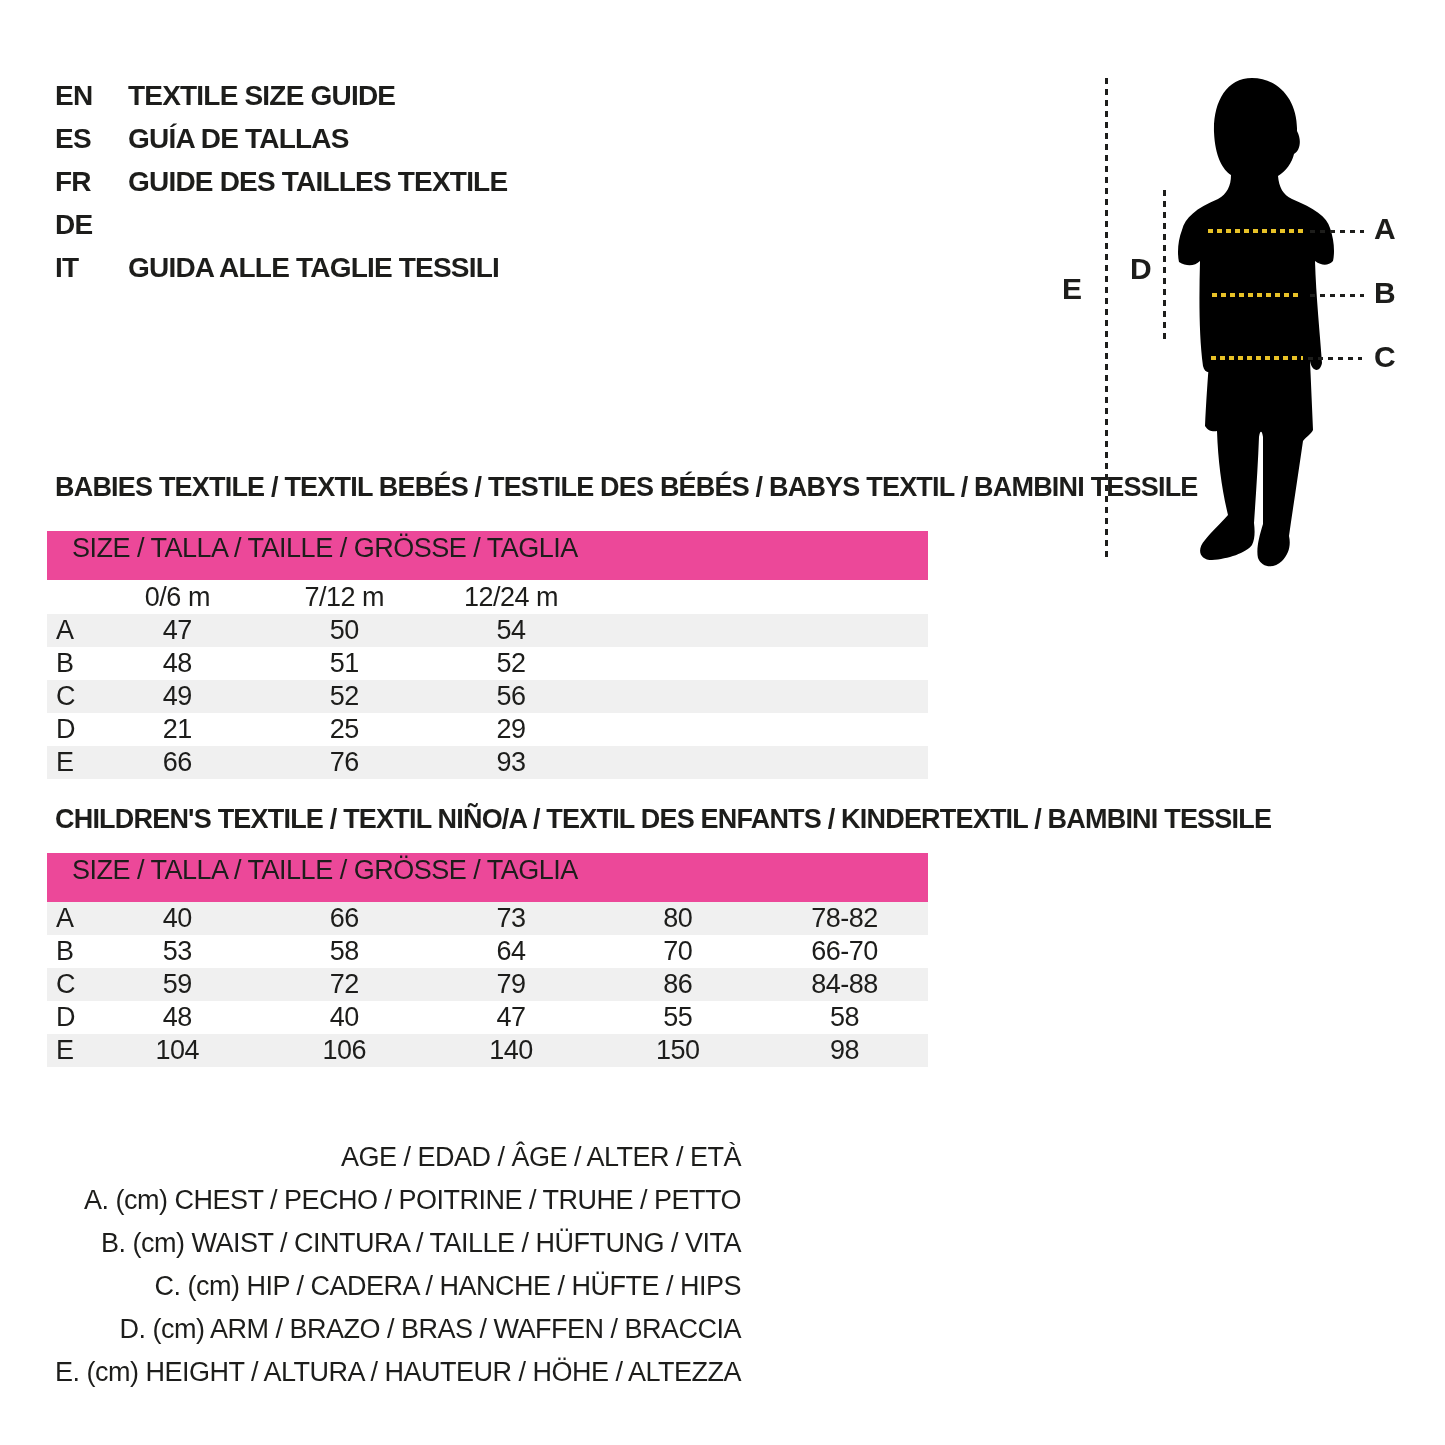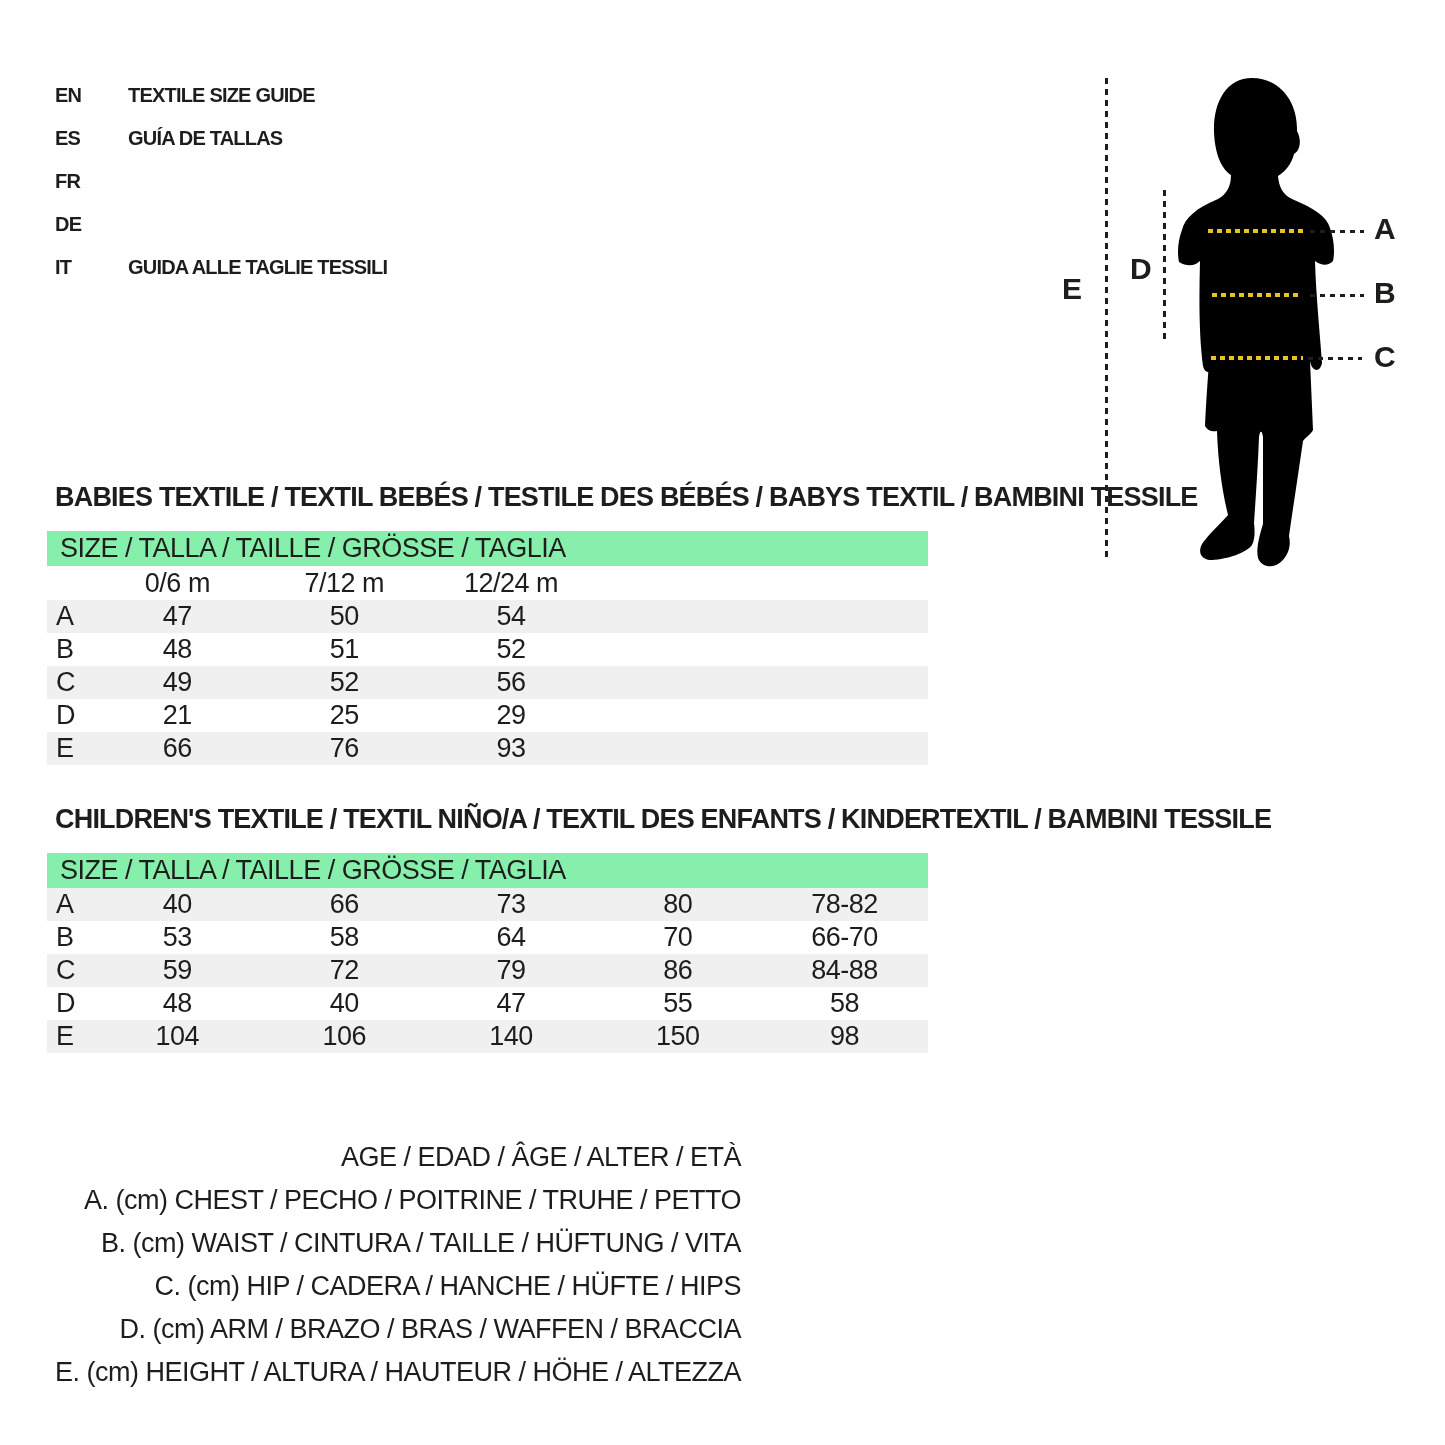--- a/index.html
+++ b/index.html
@@ -10,36 +10,36 @@
     color:#1d1d1b;
     position:relative;
     overflow:hidden;
     -webkit-font-smoothing:antialiased;
   }
   .abs{position:absolute;}
 
   
   .langs{left:55px;top:74px;}
   .lang-row{display:flex;height:43px;line-height:43px;
-    font-size:20px;font-weight:700;letter-spacing:-0.8px;}
+    font-size:28px;font-weight:700;letter-spacing:-0.8px;}
   .lang-code{width:73px;}
   .lang-title{white-space:nowrap;}
 
   
   .silhouette-svg{left:1100px;top:70px;width:300px;height:500px;}
   .vdash{width:3px;background:repeating-linear-gradient(180deg,#1d1d1b 0 6px,transparent 6px 11px);}
   .hdash-y{height:4px;background:repeating-linear-gradient(90deg,#e8c227 0 5px,transparent 5px 9px);}
   .hdash-k{height:3px;background:repeating-linear-gradient(90deg,#1d1d1b 0 5px,transparent 5px 10px);}
   .fig-label{font-size:30px;font-weight:700;line-height:30px;letter-spacing:-0.5px;}
 
   
   .section-title{left:55px;font-size:27px;font-weight:700;letter-spacing:-0.8px;
     line-height:30px;white-space:nowrap;}
   .size-table{left:47px;width:881px;font-size:27px;letter-spacing:-0.5px;}
-  .size-bar{height:35px;line-height:35px;background:#86efac;padding-left:13px;
+  .size-bar{height:49px;line-height:35px;background:#ec4899;padding-left:25px;
     box-sizing:border-box;white-space:nowrap;}
   .t-row{display:flex;height:33px;line-height:33px;}
   .t-row.colhead{height:34px;line-height:34px;}
   .t-row.shade{background:#f0f0f0;}
   .t-label{width:47px;padding-left:9px;box-sizing:border-box;}
   .t-cell{width:167px;text-align:center;}
 
   
   .legend{left:55px;top:1136px;font-size:27px;letter-spacing:-0.5px;}
   .legend-line{height:43px;line-height:43px;white-space:nowrap;text-align:right;}
@@ -51,20 +51,21 @@
   <div class="lang-row">
     <span class="lang-code">EN</span>
     <span class="lang-title">TEXTILE SIZE GUIDE</span>
   </div>
   <div class="lang-row">
     <span class="lang-code">ES</span>
     <span class="lang-title">GUÍA DE TALLAS</span>
   </div>
   <div class="lang-row">
     <span class="lang-code">FR</span>
+    <span class="lang-title">GUIDE DES TAILLES TEXTILE</span>
   </div>
   <div class="lang-row">
     <span class="lang-code">DE</span>
   </div>
   <div class="lang-row">
     <span class="lang-code">IT</span>
     <span class="lang-title">GUIDA ALLE TAGLIE TESSILI</span>
   </div>
 </div>
 
@@ -118,21 +119,21 @@
 
 <div class="abs hdash-y" style="left:1211px;top:356px;width:92px;"></div>
 <div class="abs hdash-k" style="left:1308px;top:357px;width:54px;"></div>
 
 <span class="abs fig-label" style="left:1374px;top:214px;">A</span>
 <span class="abs fig-label" style="left:1374px;top:278px;">B</span>
 <span class="abs fig-label" style="left:1374px;top:342px;">C</span>
 <span class="abs fig-label" style="left:1130px;top:254px;">D</span>
 <span class="abs fig-label" style="left:1062px;top:274px;">E</span>
 
-<div class="abs section-title" style="top:482px;">BABIES TEXTILE / TEXTIL BEBÉS / TESTILE DES BÉBÉS / BABYS TEXTIL / BAMBINI TESSILE</div>
+<div class="abs section-title" style="top:472px;">BABIES TEXTILE / TEXTIL BEBÉS / TESTILE DES BÉBÉS / BABYS TEXTIL / BAMBINI TESSILE</div>
 
 <div class="abs size-table" style="top:531px;">
   <div class="size-bar">SIZE / TALLA / TAILLE / GRÖSSE / TAGLIA</div>
   <div class="t-row colhead">
     <span class="t-label"></span>
     <span class="t-cell">0/6 m</span>
     <span class="t-cell">7/12 m</span>
     <span class="t-cell">12/24 m</span>
     <span class="t-cell"></span>
     <span class="t-cell"></span>

